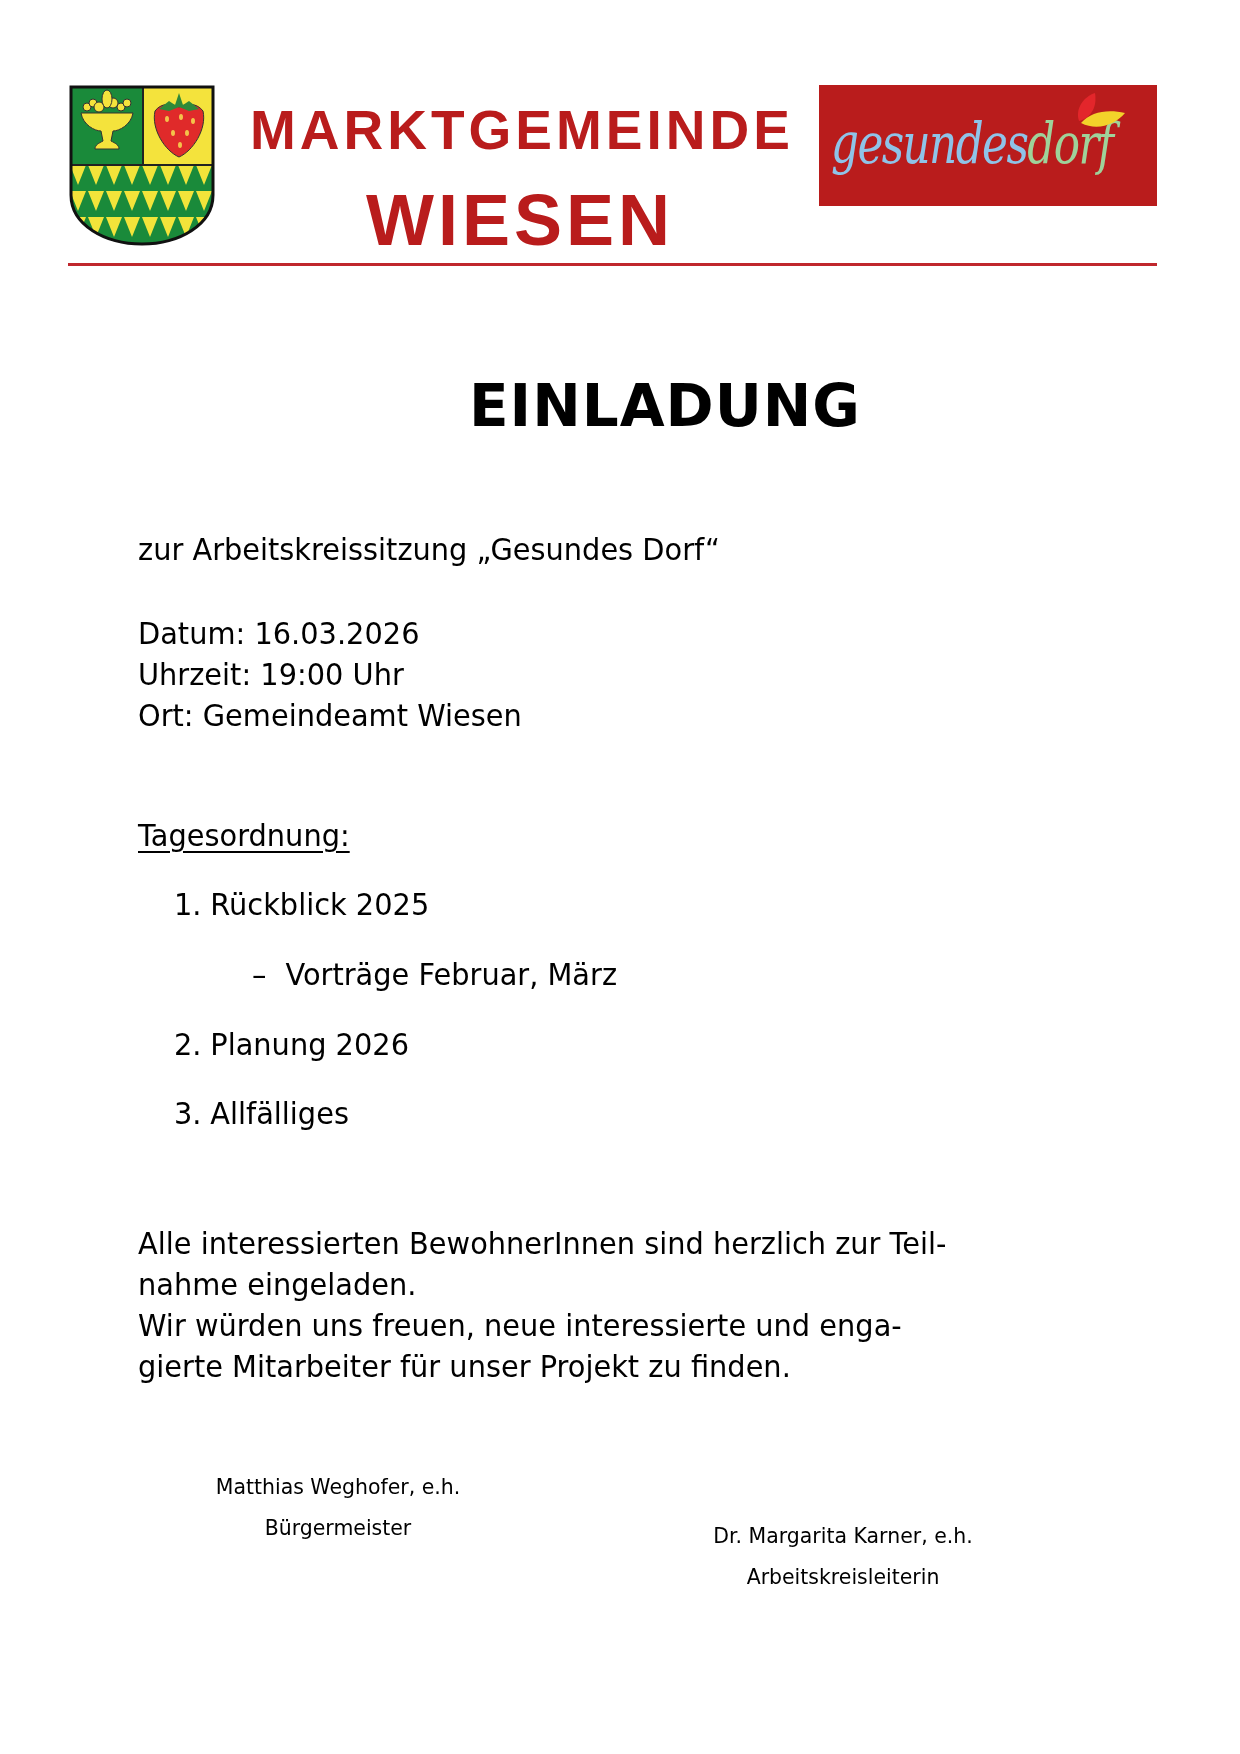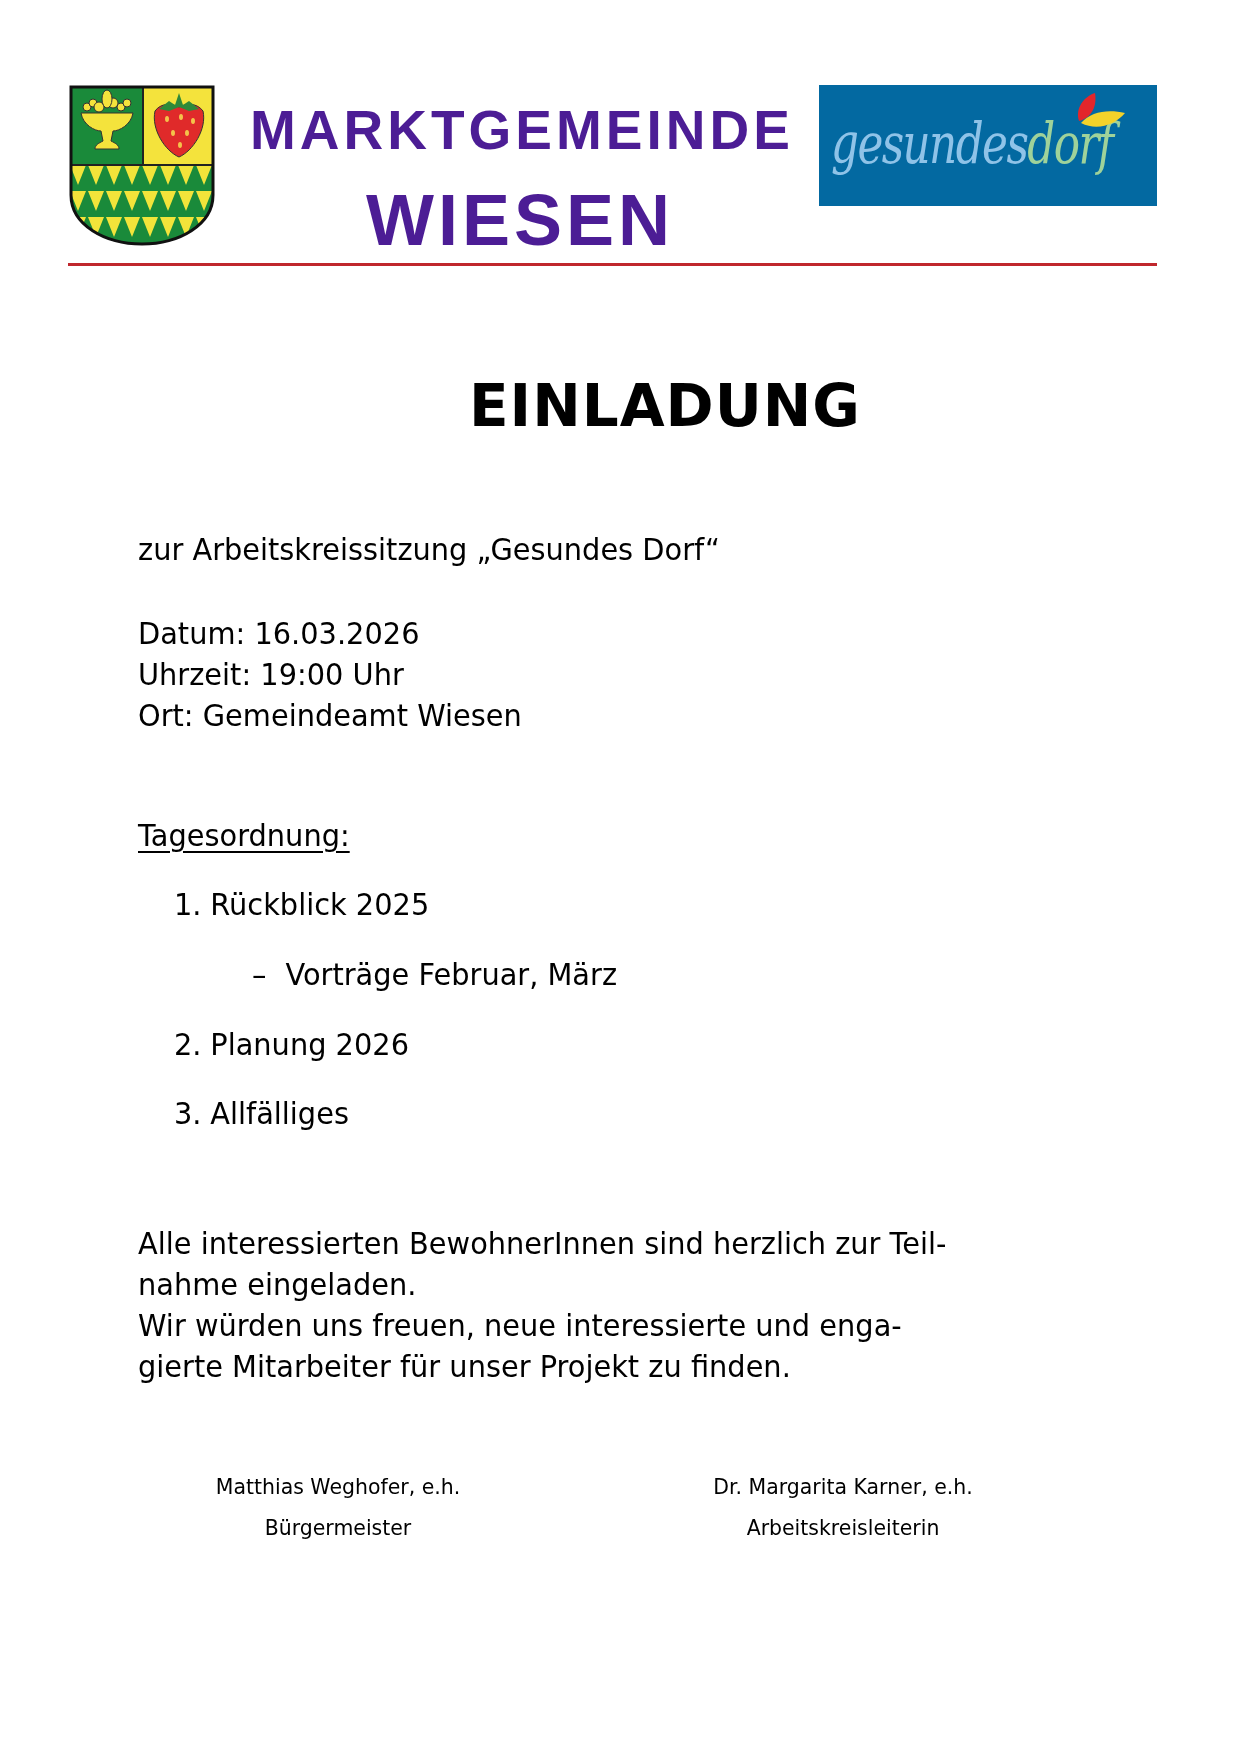--- a/index.html
+++ b/index.html
@@ -1,23 +1,23 @@
 <!DOCTYPE html>
 <html><head>
 <meta charset="utf-8">
 <style>
   html, body { margin:0; padding:0; background:#ffffff; }
   body { width:1240px; height:1754px; position:relative; overflow:hidden; color:#000; font-family:"DejaVu Sans", sans-serif; }
   .abs { position:absolute; }
   .shield { left:69px; top:85px; width:146px; height:161px; }
-  .hdr-title { left:250px; width:540px; text-align:center; font-family:"Liberation Sans", sans-serif; font-weight:bold; color:#4c1d95; white-space:nowrap; }
+  .hdr-title { left:250px; width:540px; text-align:center; font-family:"Liberation Sans", sans-serif; font-weight:bold; color:#b91c1c; white-space:nowrap; }
   .hdr-title .inner { display:inline-block; transform-origin:center top; }
   .t1 { top:98px; font-size:55px; letter-spacing:4px; }
   .t2 { top:179px; font-size:72px; letter-spacing:4px; }
-  .logo-box { left:819px; top:85px; width:338px; height:121px; background:#0369a1; overflow:hidden; }
+  .logo-box { left:819px; top:85px; width:338px; height:121px; background:#b91c1c; overflow:hidden; }
   .logo-text { position:absolute; left:12px; top:26px; font-family:"DejaVu Serif", serif; font-style:italic; font-size:56px; color:#8fc3e8; letter-spacing:-2px; white-space:nowrap; transform:scaleX(0.78); transform-origin:left top; }
   .logo-text .dorf { color:#9fd29a; }
   .rule { left:68px; top:263px; width:1089px; height:3px; background:#c0272d; }
   .heading { left:0; width:1240px; top:372px; text-align:center; font-family:"DejaVu Sans", sans-serif; font-weight:bold; font-size:58px; letter-spacing:1px;padding-left:45px; }
   .body-line { left:138px; font-size:31px; white-space:nowrap; transform:scaleX(0.93); transform-origin:left top; line-height:41px; }
   .u { text-decoration:underline; text-underline-offset:5px; text-decoration-thickness:2px; }
   .num { position:absolute; }
   .sig { text-align:center; font-size:22px; line-height:41px; white-space:nowrap; }
 </style>
 </head>
@@ -105,16 +105,16 @@
 
 <div class="abs body-line" style="top:1223px;">Alle interessierten BewohnerInnen sind herzlich zur Teil-</div>
 <div class="abs body-line" style="top:1264px;">nahme eingeladen.</div>
 <div class="abs body-line" style="top:1305px;">Wir würden uns freuen, neue interessierte und enga-</div>
 <div class="abs body-line" style="top:1346px;">gierte Mitarbeiter für unser Projekt zu finden.</div>
 
 <div class="abs sig" style="left:118px;width:440px;top:1466px;">
   <div style="transform:scaleX(0.93);">Matthias Weghofer, e.h.</div>
   <div style="transform:scaleX(0.93);">Bürgermeister</div>
 </div>
-<div class="abs sig" style="left:603px;width:480px;top:1466px;">
+<div class="abs sig" style="left:603px;width:480px;top:1515px;">
   <div style="transform:scaleX(0.93);">Dr. Margarita Karner, e.h.</div>
   <div style="transform:scaleX(0.93);">Arbeitskreisleiterin</div>
 </div>
 
 </body></html>

